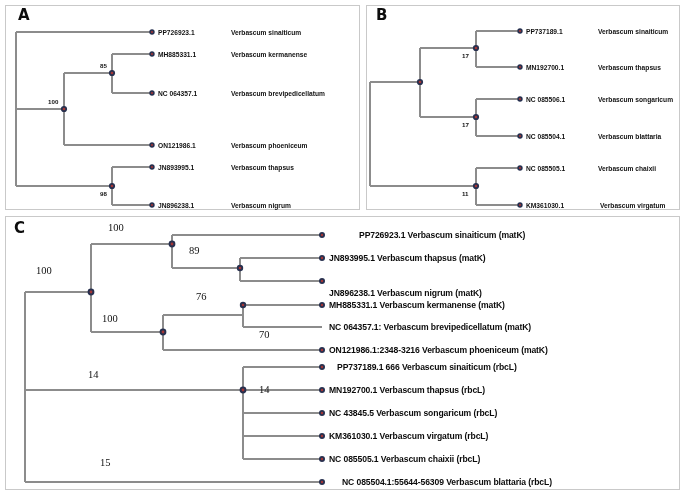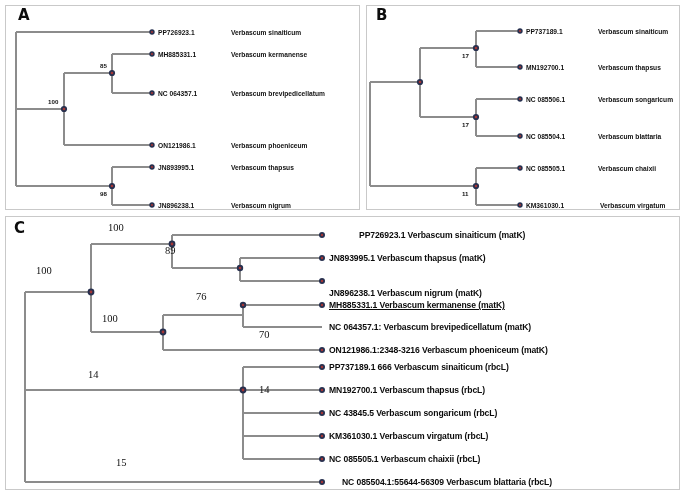--- a/index.html
+++ b/index.html
@@ -281,34 +281,34 @@
         <circle cx="322" cy="436" r="1.2" fill="#a33636"></circle>
       <circle cx="322" cy="459" r="3.0" fill="#27304f"></circle>
         <circle cx="322" cy="459" r="1.2" fill="#a33636"></circle>
       <circle cx="322" cy="482" r="3.0" fill="#27304f"></circle>
         <circle cx="322" cy="482" r="1.2" fill="#a33636"></circle>
     </g>
   </svg>
 
   <div class="boot boot-c" style="left:36px; top:265px;">100</div>
   <div class="boot boot-c" style="left:108px;top:222px;">100</div>
-  <div class="boot boot-c" style="left:165px;top:245px;">89</div>
+  <div class="boot boot-c" style="left:189px;top:245px;">89</div>
   <div class="boot boot-c" style="left:102px;top:313px;">100</div>
   <div class="boot boot-c" style="left:196px;top:291px;">76</div>
   <div class="boot boot-c" style="left:259px;top:329px;">70</div>
   <div class="boot boot-c" style="left:88px; top:369px;">14</div>
   <div class="boot boot-c" style="left:259px;top:384px;">14</div>
-  <div class="boot boot-c" style="left:116px;top:457px;">15</div>
+  <div class="boot boot-c" style="left:100px;top:457px;">15</div>
 
   <div class="tipc" style="left:329px;top:230px;margin-left:30px;">PP726923.1  Verbascum sinaiticum  (matK)</div>
   <div class="tipc" style="left:329px;top:253px;">JN893995.1  Verbascum thapsus (matK)</div>
   <div class="tipc" style="left:329px;top:276px;margin-top:12px;">JN896238.1  Verbascum nigrum  (matK)</div>
-  <div class="tipc" style="left:329px;top:300px;text-decoration:underline;">MH885331.1  Verbascum kermanense (matK)</div>
+  <div class="tipc" style="left:329px;top:300px;">MH885331.1  Verbascum kermanense (matK)</div>
   <div class="tipc" style="left:329px;top:322px;">NC 064357.1: Verbascum brevipedicellatum (matK)</div>
   <div class="tipc" style="left:329px;top:345px;">ON121986.1:2348-3216 Verbascum phoeniceum (matK)</div>
-  <div class="tipc" style="left:329px;top:362px;">PP737189.1 666 Verbascum sinaiticum  (rbcL)</div>
+  <div class="tipc" style="left:337px;top:362px;">PP737189.1 666 Verbascum sinaiticum  (rbcL)</div>
   <div class="tipc" style="left:329px;top:385px;">MN192700.1 Verbascum thapsus  (rbcL)</div>
   <div class="tipc" style="left:329px;top:408px;">NC 43845.5 Verbascum songaricum (rbcL)</div>
   <div class="tipc" style="left:329px;top:431px;">KM361030.1 Verbascum virgatum (rbcL)</div>
   <div class="tipc" style="left:329px;top:454px;">NC 085505.1 Verbascum chaixii (rbcL)</div>
   <div class="tipc" style="left:329px;top:477px;padding-left:13px;">NC 085504.1:55644-56309 Verbascum blattaria (rbcL)</div>
 
 </div>
 
 </body></html>

